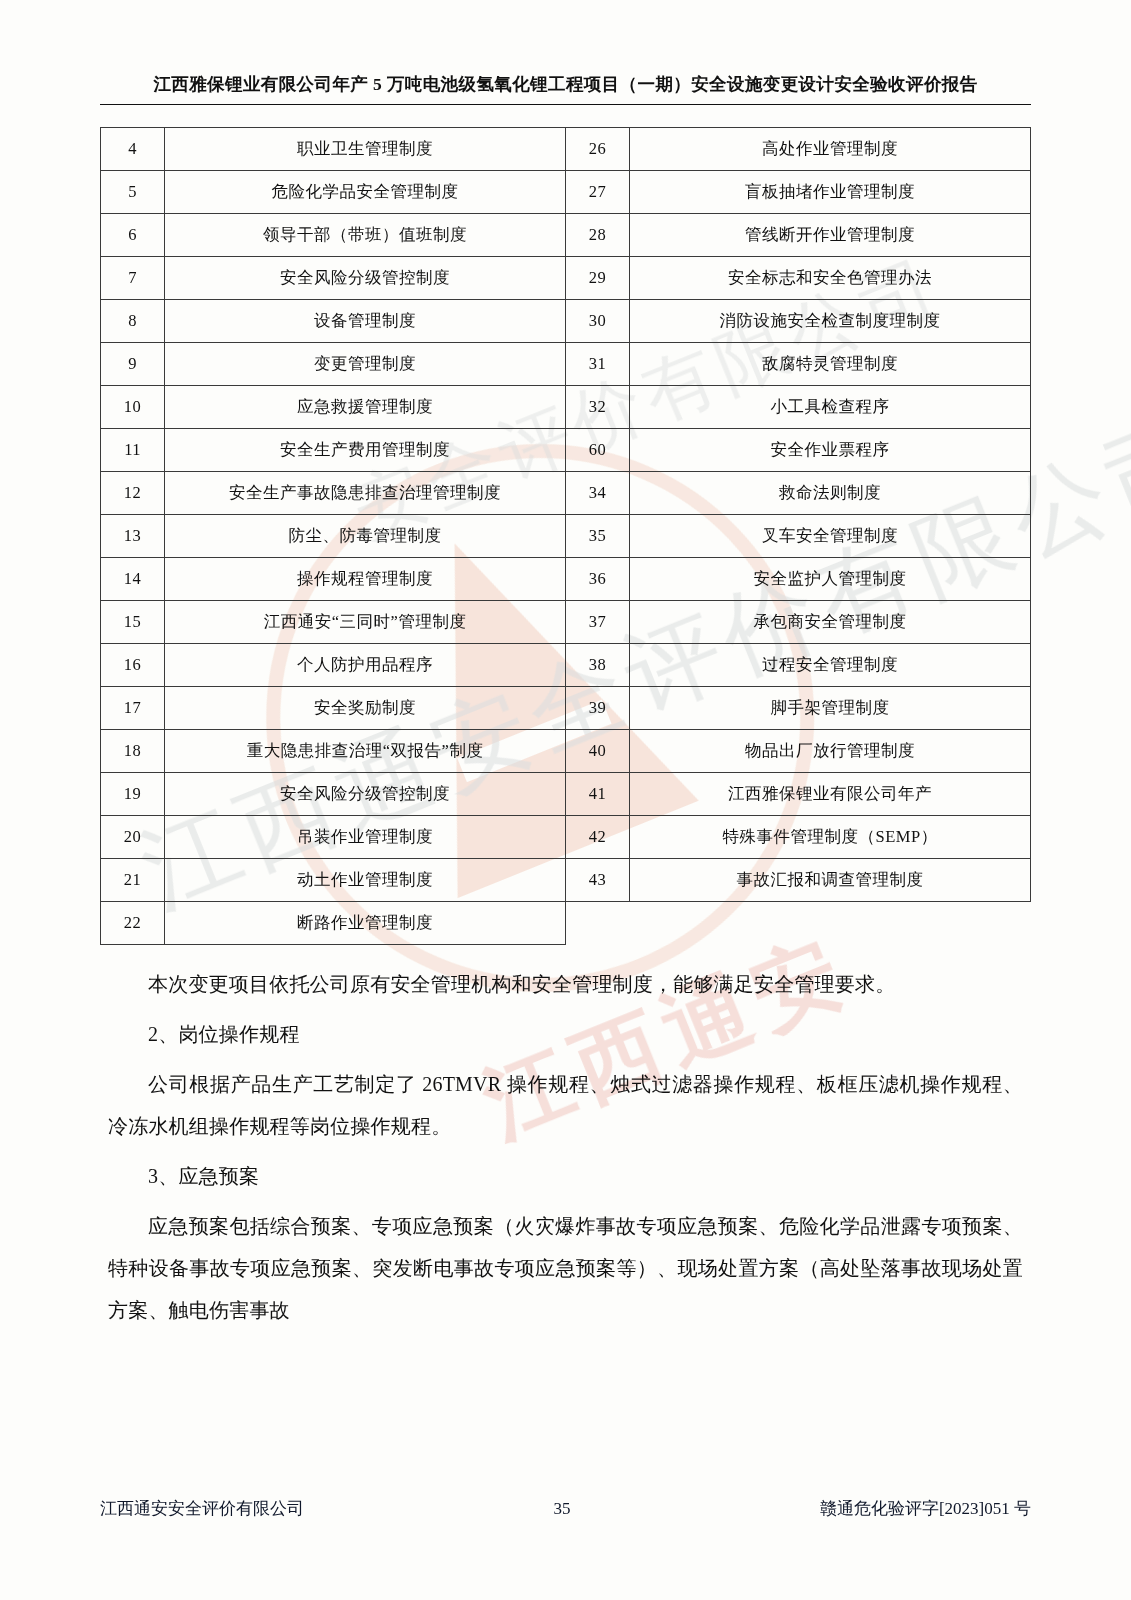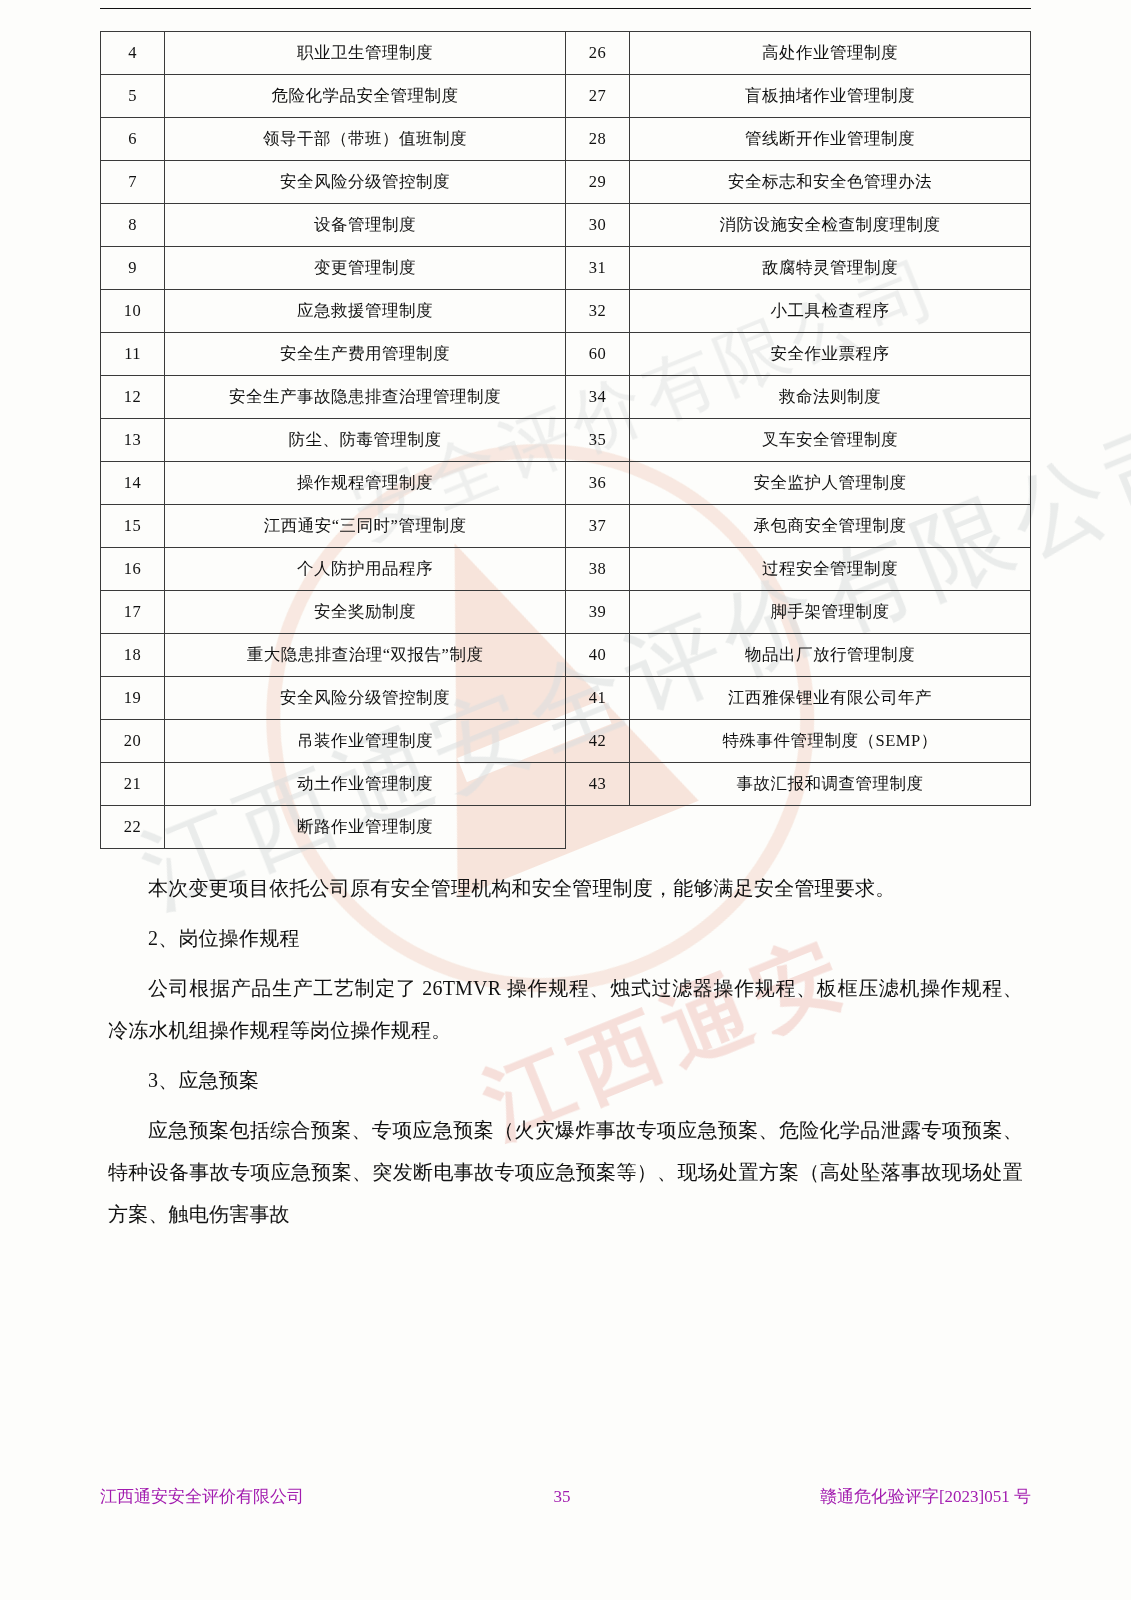--- a/index.html
+++ b/index.html
@@ -145,47 +145,48 @@
     letter-spacing: 0.2px;
   }
   .body-text p {
     margin: 8px;
     text-indent: 2em;
   }
   .footer {
     position: absolute;
     left: 100px;
     right: 100px;
-    bottom: 92px;
+    bottom: 80px;
     z-index: 2;
     display: flex;
     align-items: center;
     justify-content: space-between;
     font-size: 17px;
-    color: #a21caf;
+    color: #0f172a;
   }
   .footer .fcenter { font-size: 17px; }
 </style>
 </head>
 <body>
 
 <div class="page">
 
   <div class="watermark">
     <div class="wm-inner">
       <div class="wm-ring"></div>
       <div class="wm-A"></div>
       <div class="wm-text3">安全评价有限公司</div>
       <div class="wm-text1">江西通安全评价有限公司</div>
       <div class="wm-text2">江西通安</div>
     </div>
   </div>
 
   <div class="content">
 
+    <div class="doc-header">江西雅保锂业有限公司年产 5 万吨电池级氢氧化锂工程项目（一期）安全设施变更设计安全验收评价报告</div>
     <div class="header-rule"></div>
 
     <table class="inst-table">
       <tbody>
         <tr>
           <td class="num">4</td>
           <td class="name">职业卫生管理制度</td>
           <td class="num">26</td>
           <td class="name">高处作业管理制度</td>
         </tr>

